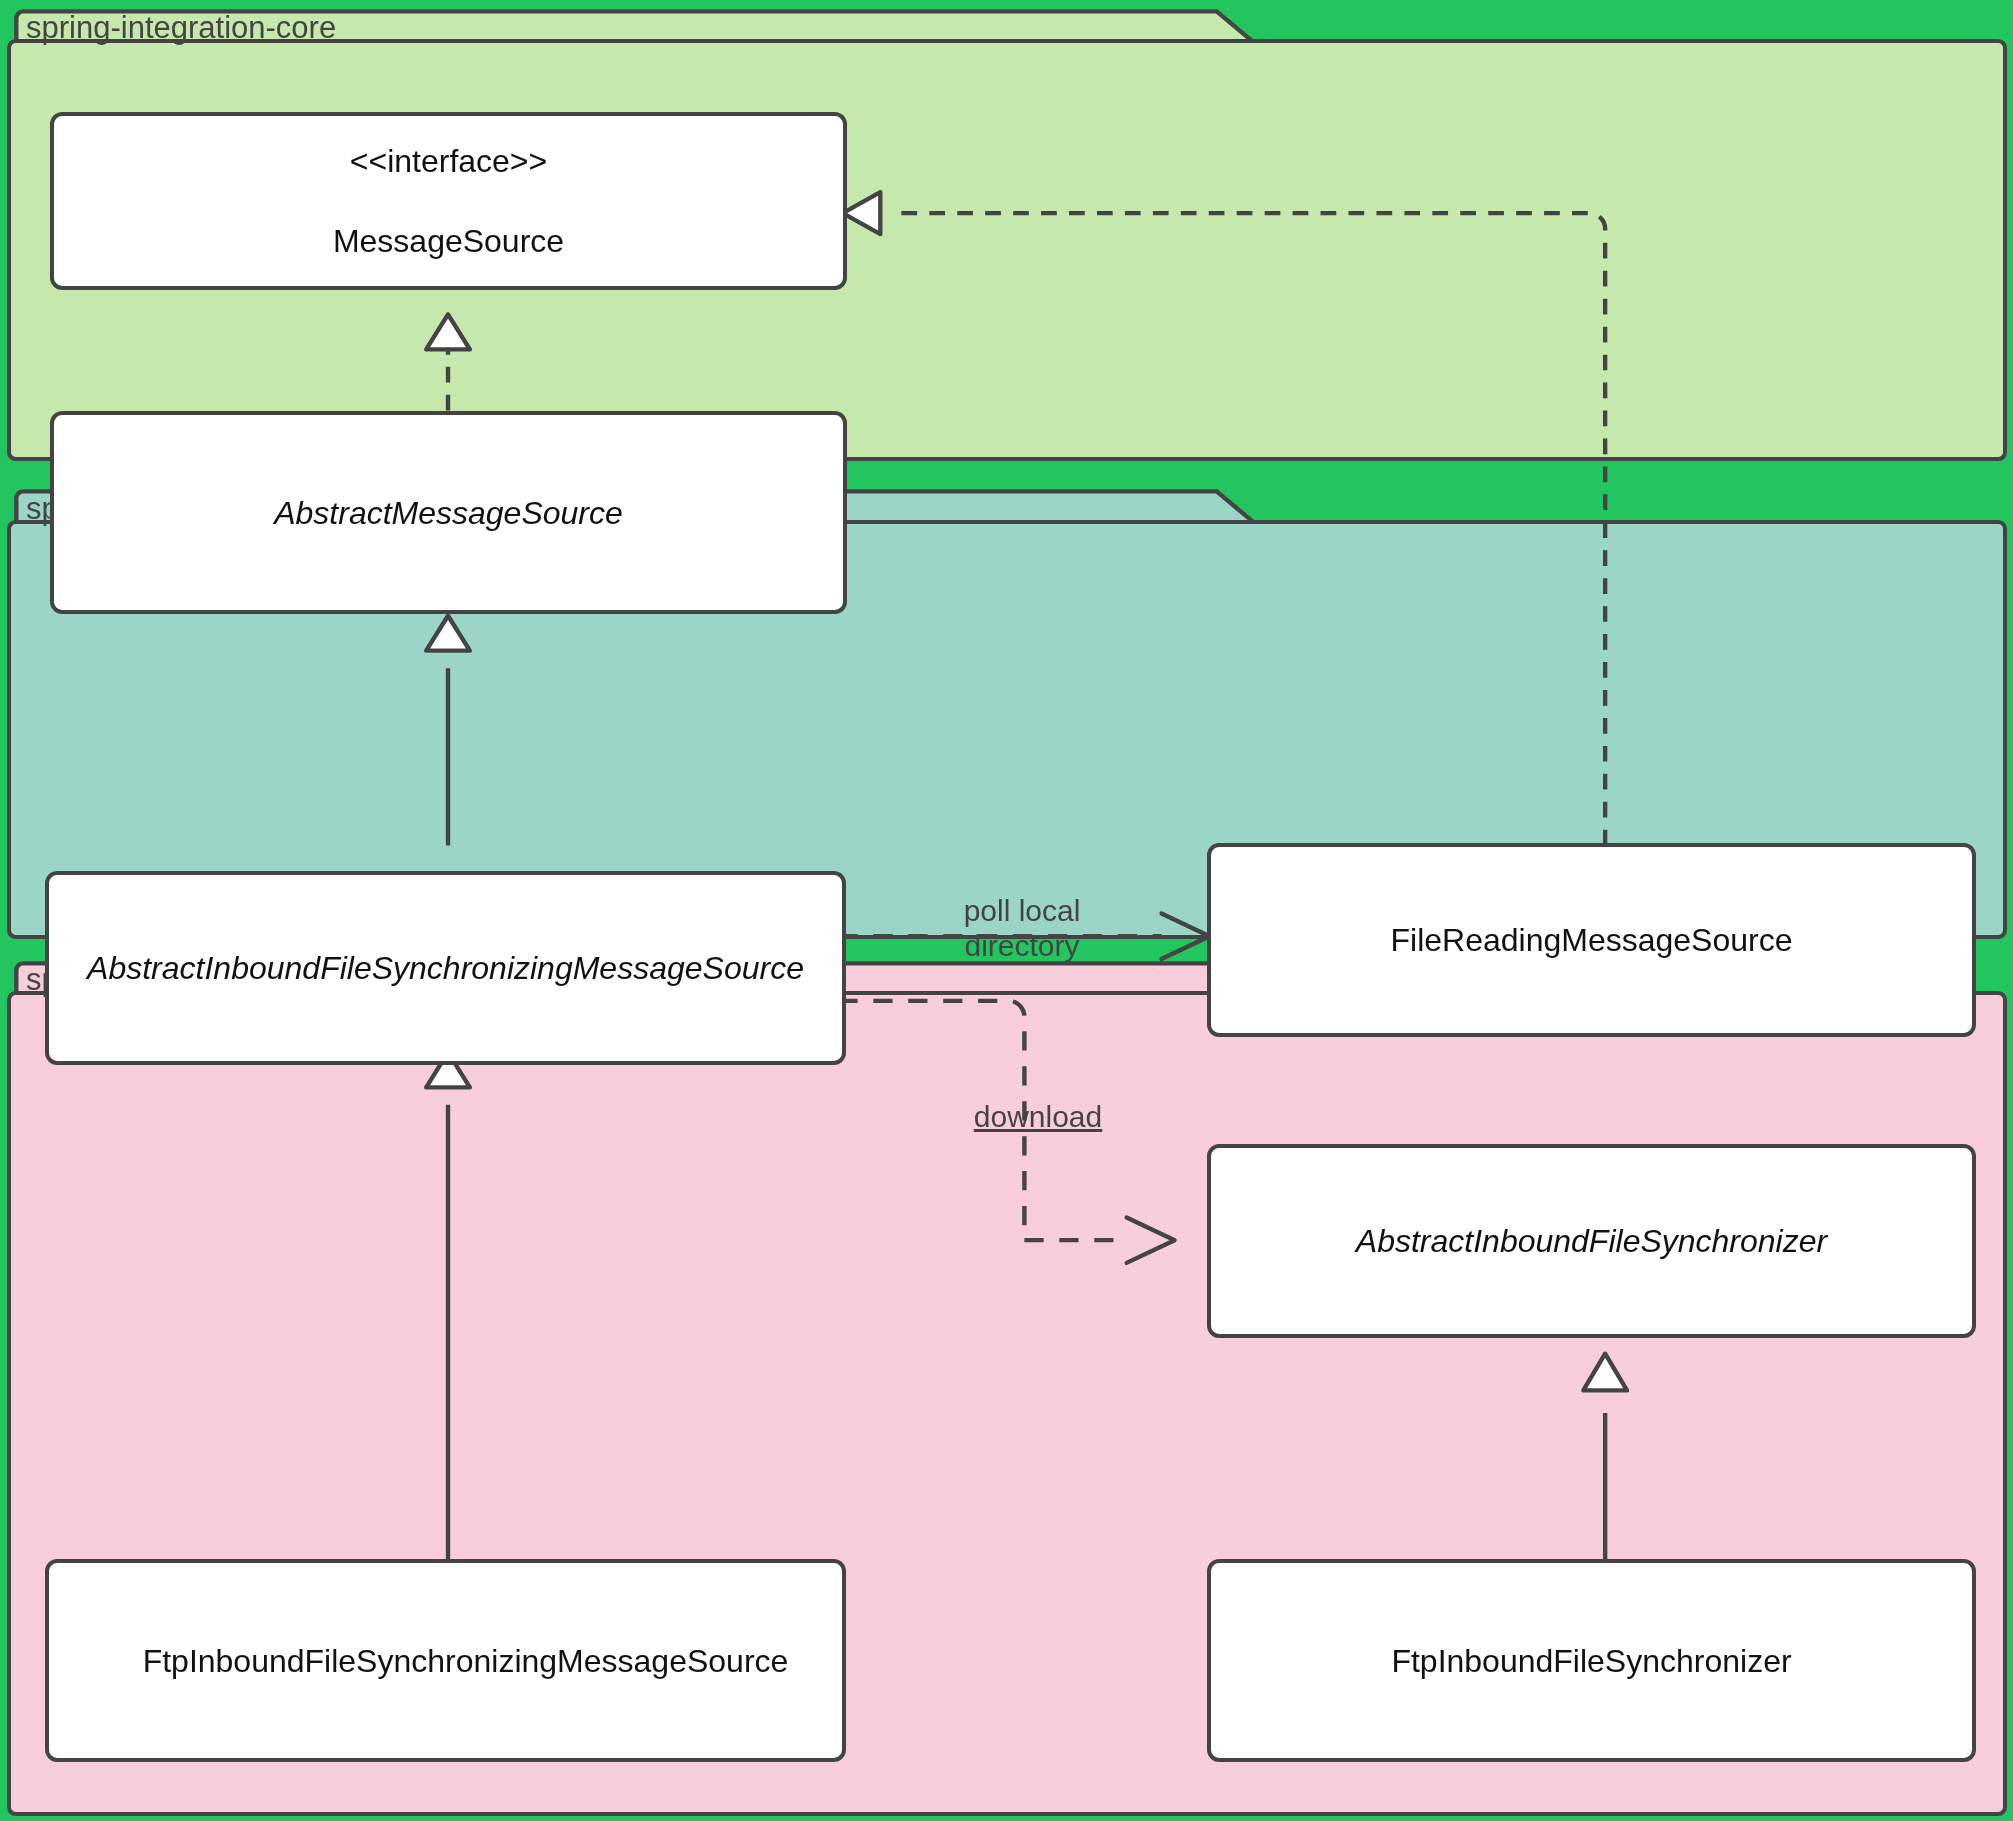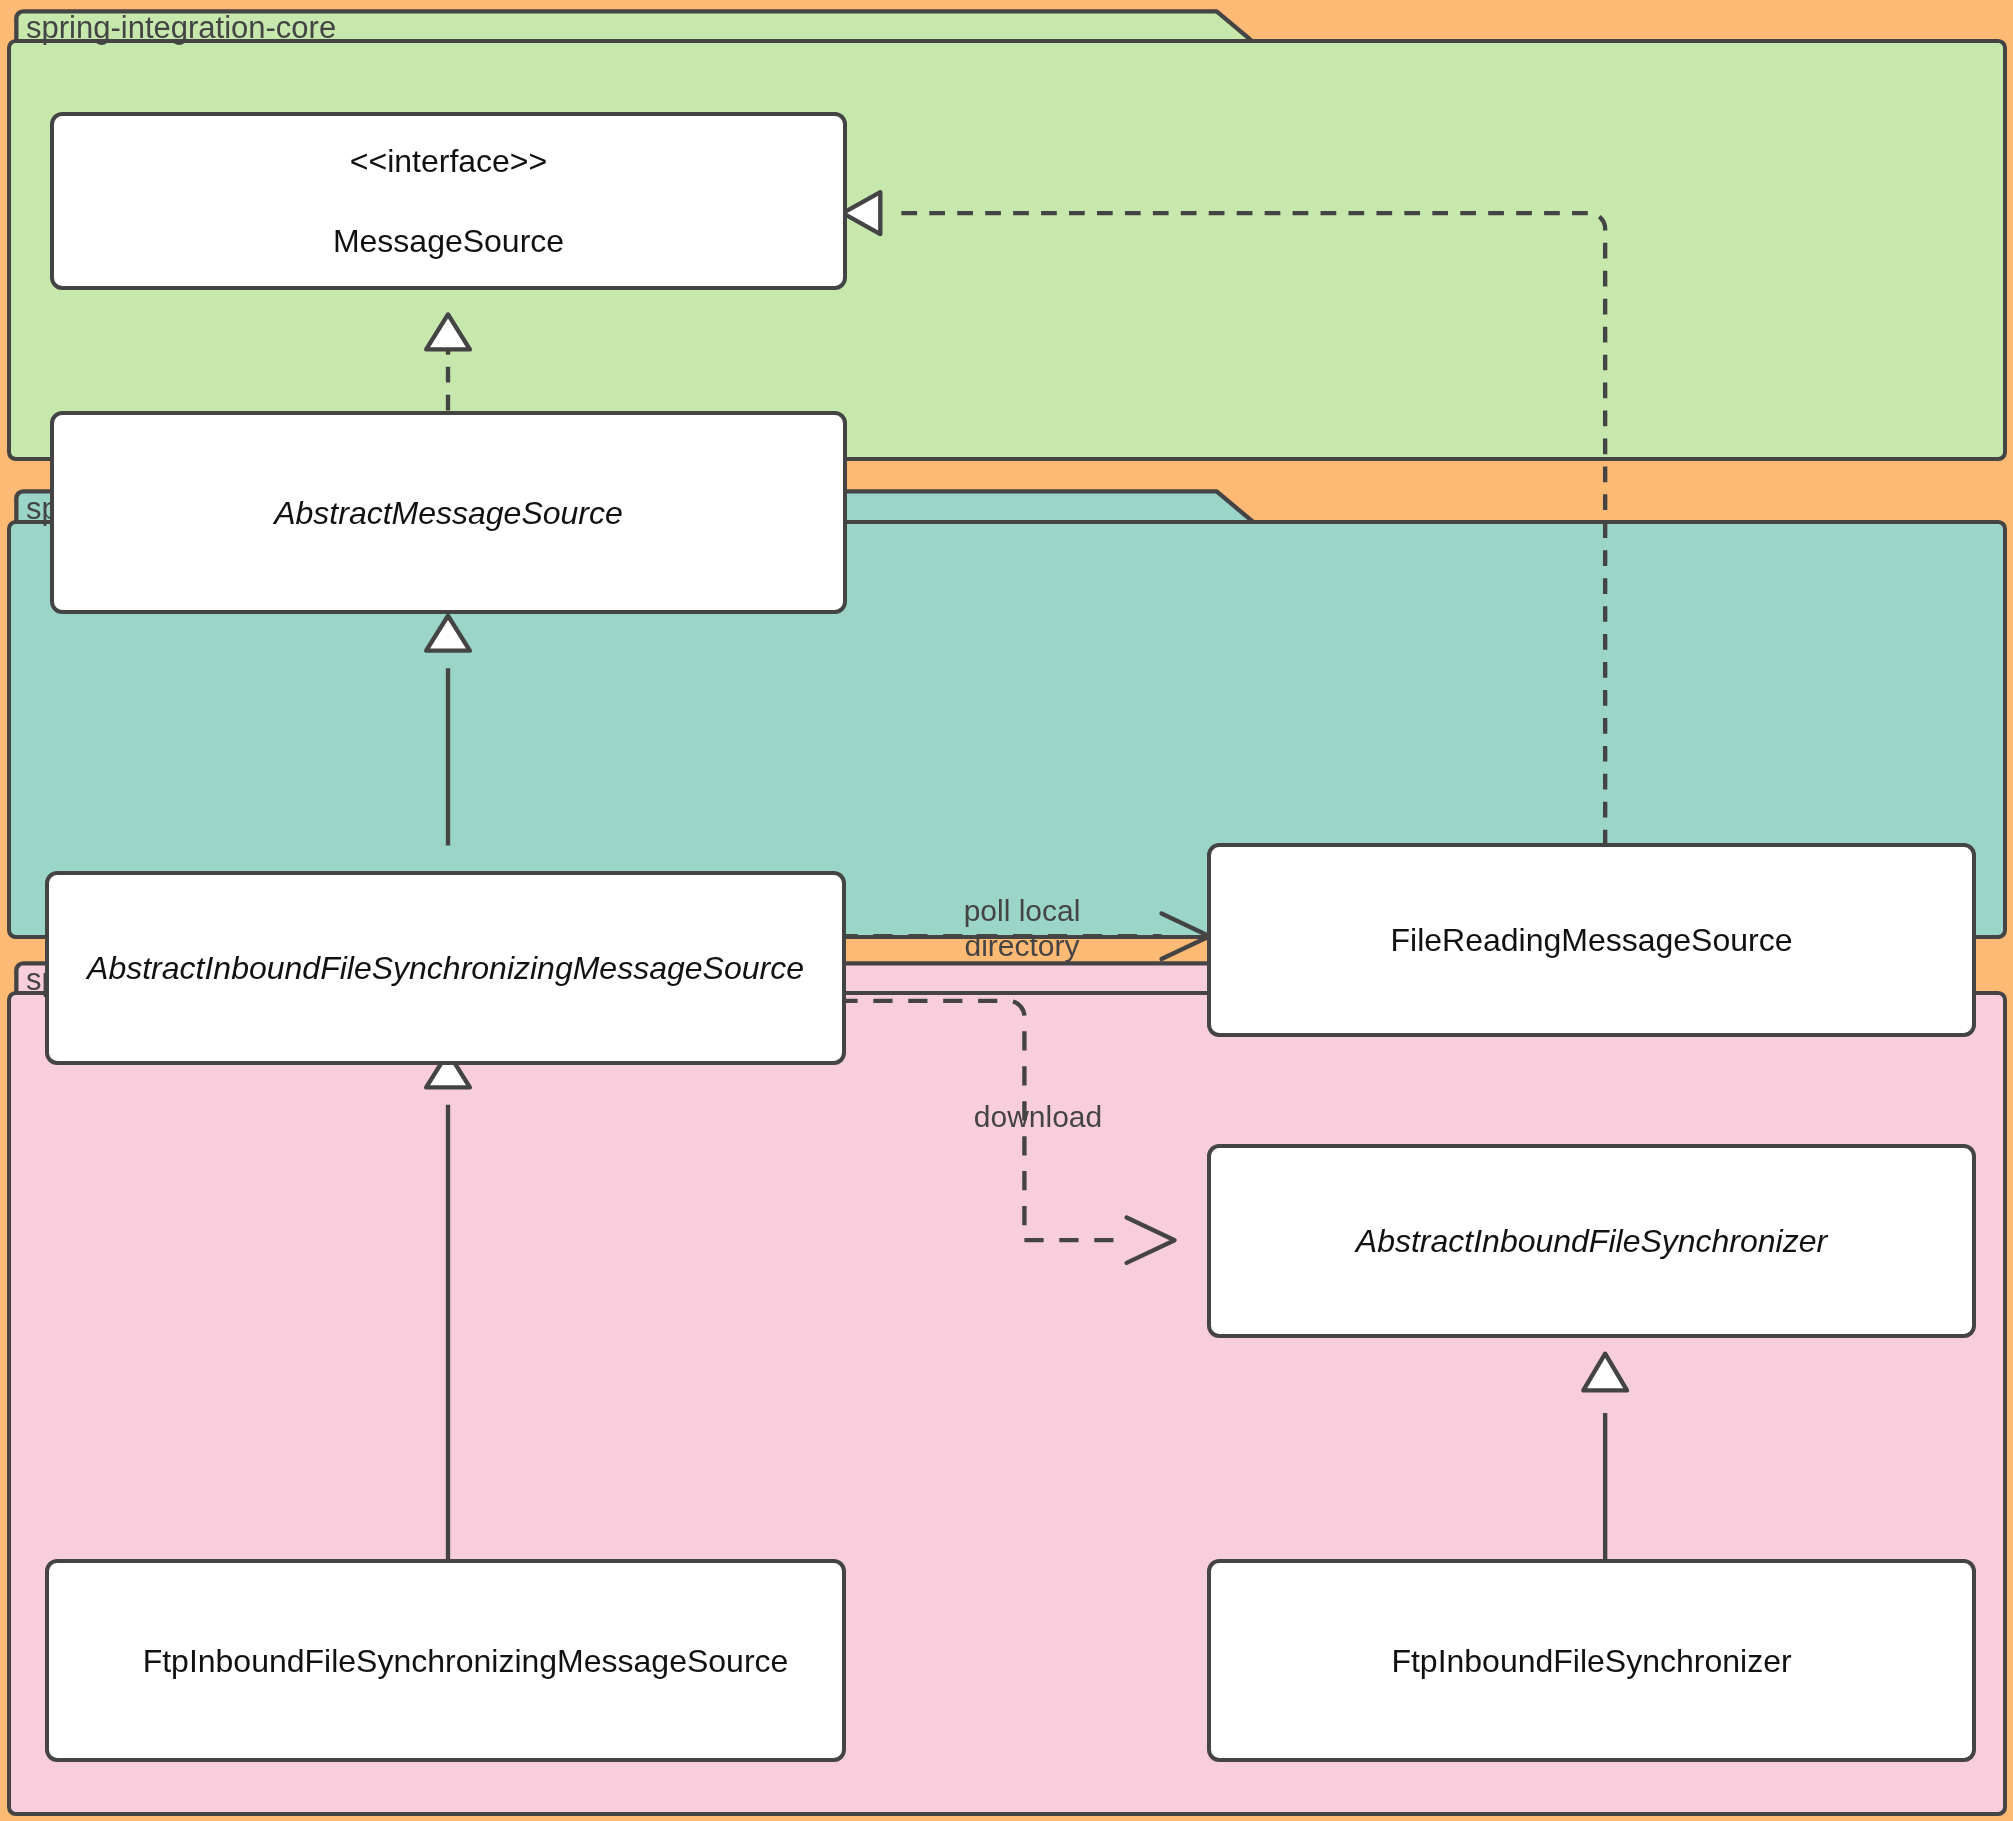--- a/index.html
+++ b/index.html
@@ -1,17 +1,17 @@
 <!DOCTYPE html>
 <html style="font-size:14px"><head>
 <meta charset="utf-8">
 <style>
   html,body{margin:0;padding:0;background:#ffffff;}
   body{width:2013px;height:1821px;font-family:"Liberation Sans",sans-serif;}
-  #stage{position:relative;width:2013px;height:1821px;overflow:hidden;background:#fdba74;}
+  #stage{position:relative;width:2013px;height:1821px;overflow:hidden;background:#22c55e;}
 
   .pkg{position:absolute;box-sizing:border-box;}
   .pkg-body{position:absolute;box-sizing:border-box;border:4.4px solid #444444;border-radius:8.7px;}
   .pkg-label{position:absolute;color:#444444;font-size:31px;line-height:31px;white-space:nowrap;}
 
   .cls{position:absolute;box-sizing:border-box;background:#ffffff;border:4.4px solid #444444;border-radius:12.2px;
        display:flex;align-items:center;justify-content:center;text-align:center;z-index:5;}
   .cls span{display:block;color:#111111;font-size:32px;line-height:40px;}
   .cls.abstract span{font-style:italic;}
 
@@ -96,21 +96,21 @@
   <div class="edge" style="left:0;top:0;width:2013px;height:1821px;">
     <svg width="2013" height="1821" viewBox="0 0 2305 2085">
       <path d="M 960 1146 L 1155 1146 A 18 18 0 0 1 1173 1164 L 1173 1420" stroke="#444444" stroke-width="5" fill="none" stroke-dasharray="22,18"></path>
       <path d="M 1173 1420 L 1290 1420" stroke="#444444" stroke-width="5" fill="none" stroke-dasharray="22,18"></path>
       <path d="M 1290 1394 L 1345 1420 L 1290 1446" fill="none" stroke="#444444" stroke-width="5" stroke-linejoin="round" stroke-linecap="round"></path>
     </svg>
   </div>
 
   <div class="edge-label" style="left:904px;top:893px;width:236px;">poll local
 directory</div>
-  <div class="edge-label" style="left:920px;top:1099px;width:236px;">download</div>
+  <div class="edge-label" style="left:920px;top:1099px;width:236px;text-decoration:underline;">download</div>
 
   <div class="cls" style="left:50px;top:112px;width:797px;height:178px;">
     <span><span>&lt;&lt;interface&gt;&gt;</span><br><span>MessageSource</span></span>
   </div>
 
   <div class="cls abstract" style="left:50px;top:411px;width:797px;height:203px;">
     <span>AbstractMessageSource</span>
   </div>
 
   <div class="cls abstract" style="left:45px;top:843px;width:801px;height:194px;margin-top:28px;">

